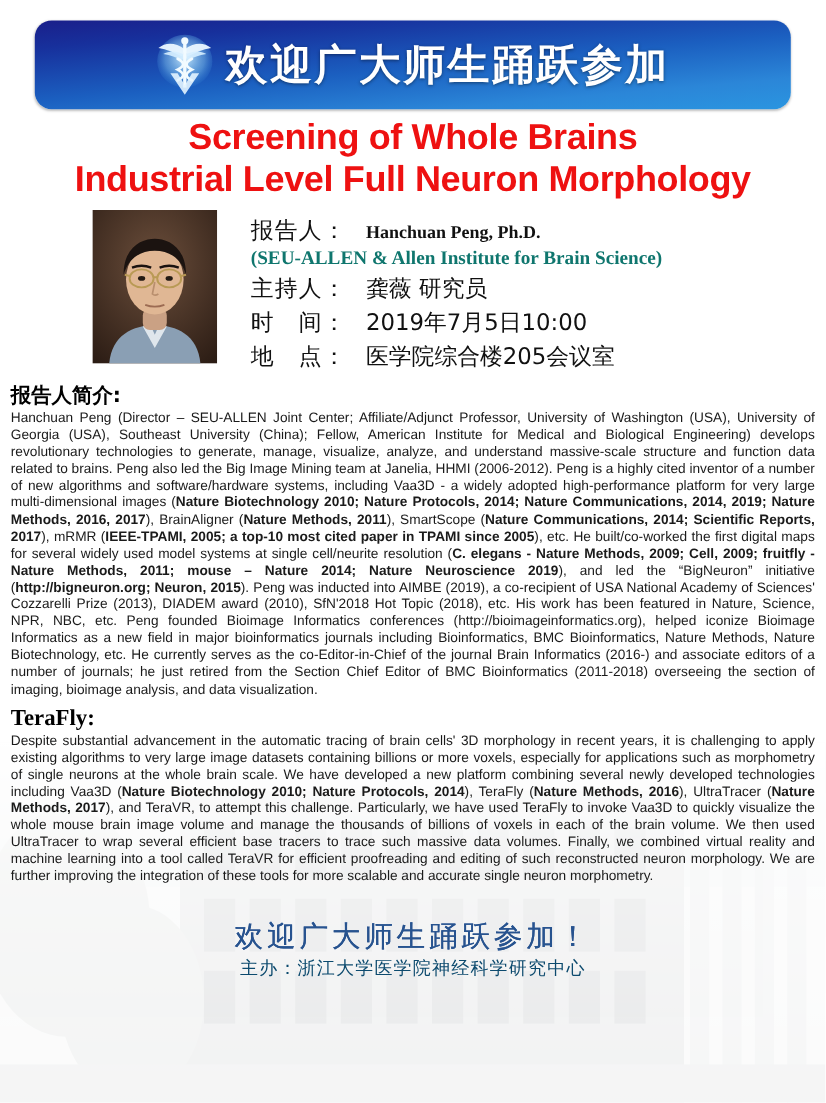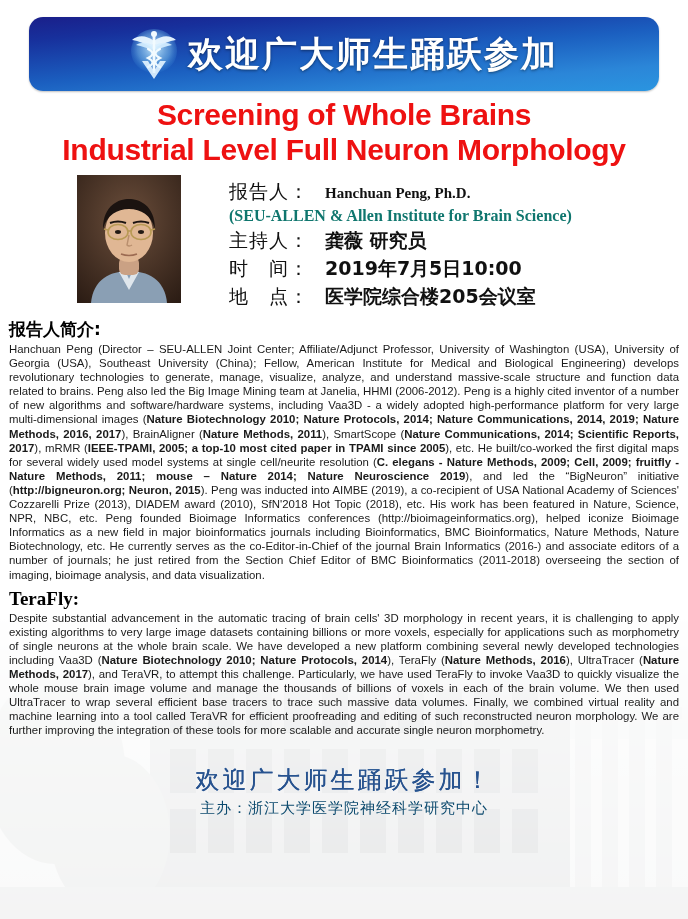--- a/index.html
+++ b/index.html
@@ -78,21 +78,20 @@
     font-family: "Liberation Sans", sans-serif;
   }
   .main-title .line { display: block; }
 
   
   .info-block {
     display: flex;
     align-items: flex-start;
     margin-top: 8px;
     padding-left: 68px;
-    gap: 20px;
   }
   .portrait {
     width: 104px;
     height: 128px;
     flex: 0 0 auto;
     border: 0;
     display: block;
   }
   .info-rows {
     flex: 1 1 auto;
@@ -113,21 +112,21 @@
     letter-spacing: 1px;
   }
   .info-value {
     font-family: "Liberation Serif", "DejaVu Serif", serif;
     font-size: 15px;
     font-weight: bold;
     color: #111;
   }
   .info-value.cjk {
     font-family: "DejaVu Sans", sans-serif;
-    font-weight: bold;
+    font-weight: normal;
     font-size: 19px;
   }
   .affiliation {
     font-family: Liberation Serif, serif;
     font-size: 16px;
     font-weight: bold;
     color: #0f766e;
     margin: 1px 0 3px 0;
   }
 

